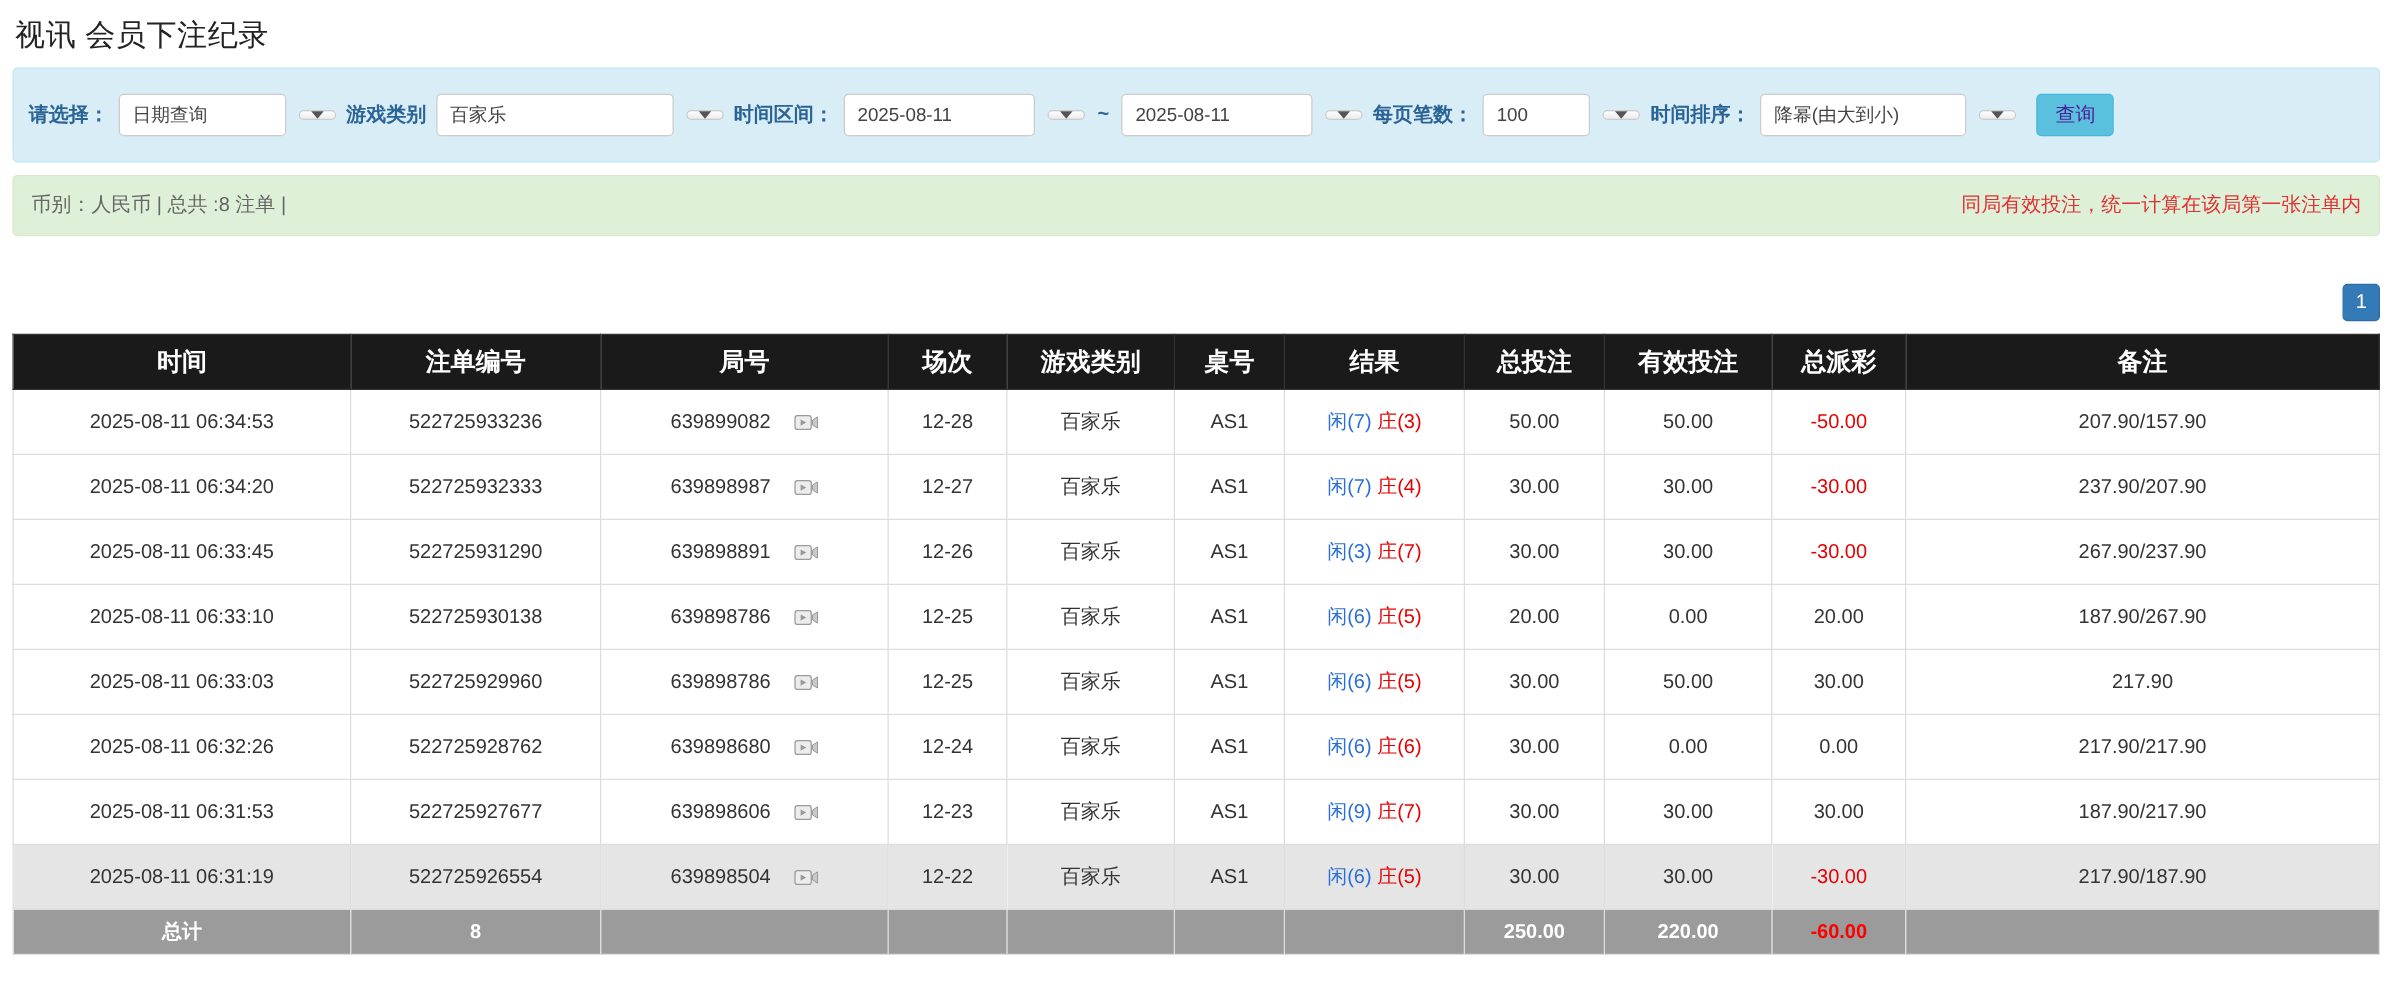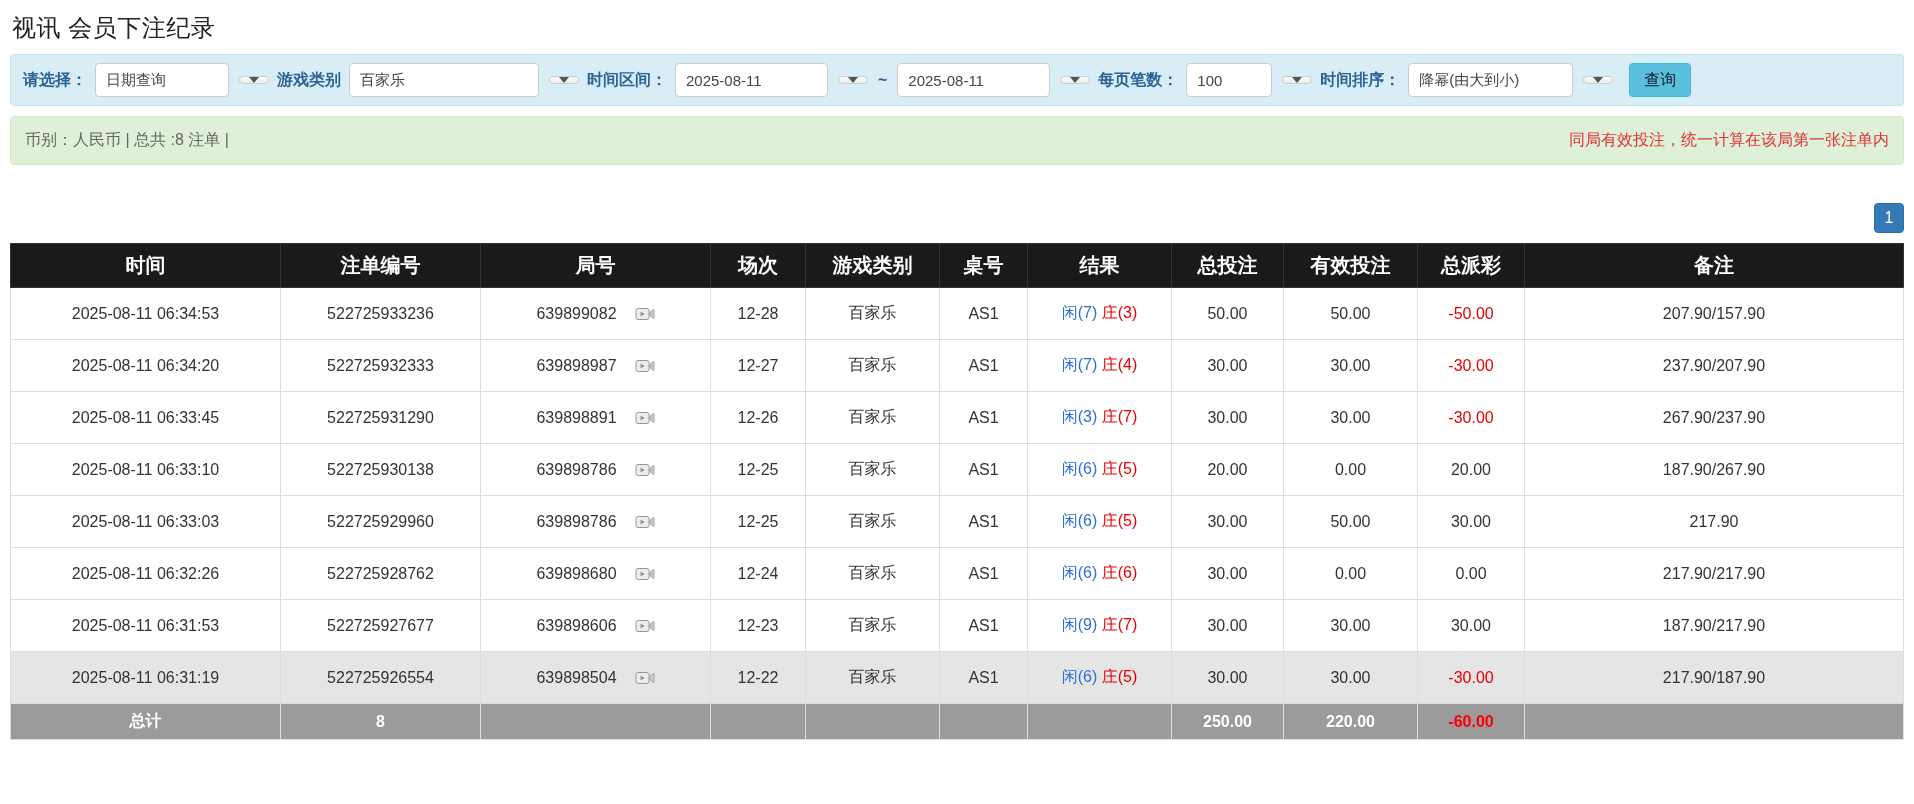--- a/index.html
+++ b/index.html
@@ -8,21 +8,21 @@
 
   .page-title {
     font-size: 24px; font-weight: 400; color: #222;
     padding: 12px 12px 8px 12px; letter-spacing: 0.5px;
   }
 
   
   .filter-bar {
     margin: 2px 10px 10px 10px;
     background: #d9edf7; border: 1px solid #bce8f1; border-radius: 4px;
-    padding: 8px 12px; display: flex; align-items: center; gap: 8px;
+    padding: 20px 12px; display: flex; align-items: center; gap: 8px;
   }
   .f-label { color: #2a6496; font-weight: bold; white-space: nowrap; font-size: 16px; }
   .tilde { color: #2a6496; font-weight: bold; padding: 0 2px; }
   .combo { display: flex; align-items: stretch; height: 34px; }
   .combo input {
     border: 1px solid #ccc; border-radius: 4px; background: #fff;
     padding: 0 10px; font-size: 15px; color: #444; height: 34px; width: 100%;
     font-family: "Liberation Sans", "DejaVu Sans", sans-serif;
   }
   .combo-btn {
@@ -35,21 +35,21 @@
     width: 0; height: 0; display: inline-block;
     border-left: 5px solid transparent; border-right: 5px solid transparent;
     border-top: 6px solid #555;
   }
   .w-qtype  { width: 134px; }
   .w-game   { width: 190px; }
   .w-date   { width: 153px; }
   .w-psize  { width: 86px;  }
   .w-sort   { width: 165px; }
   .btn-search {
-    background: #5bc0de; border: 1px solid #46b8da; color: #0f172a;
+    background: #5bc0de; border: 1px solid #46b8da; color: #4c1d95;
     border-radius: 4px; height: 34px; padding: 0 14px; font-size: 16px;
     cursor: pointer; margin-left: 8px;
     font-family: "Liberation Sans", "DejaVu Sans", sans-serif;
   }
 
   
   .summary-bar {
     margin: 0 10px; background: #dff0d8; border: 1px solid #d6e9c6; border-radius: 4px;
     padding: 13px 14px; display: flex; justify-content: space-between; align-items: flex-end;
   }

